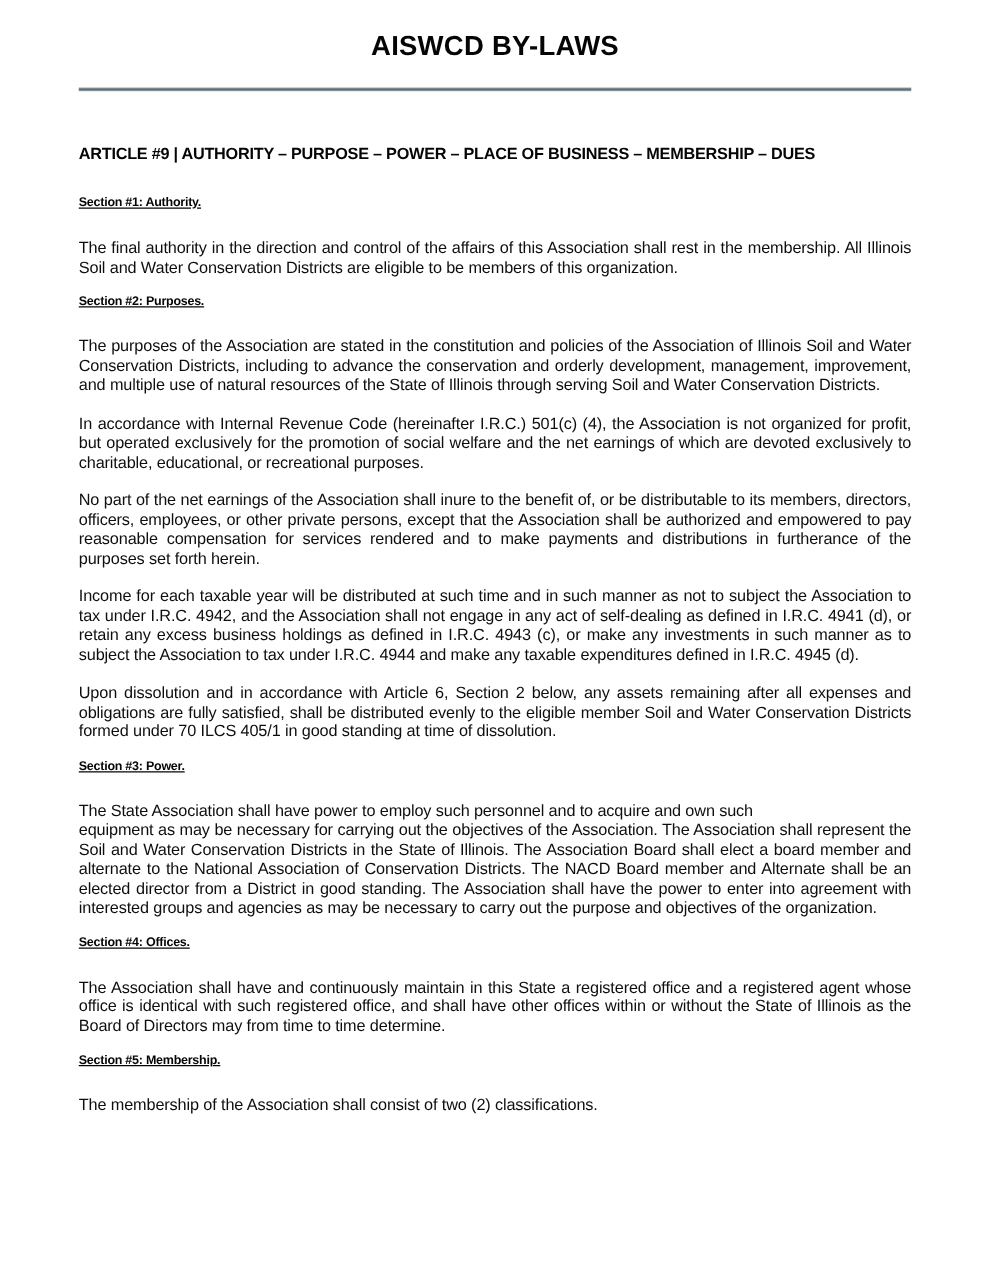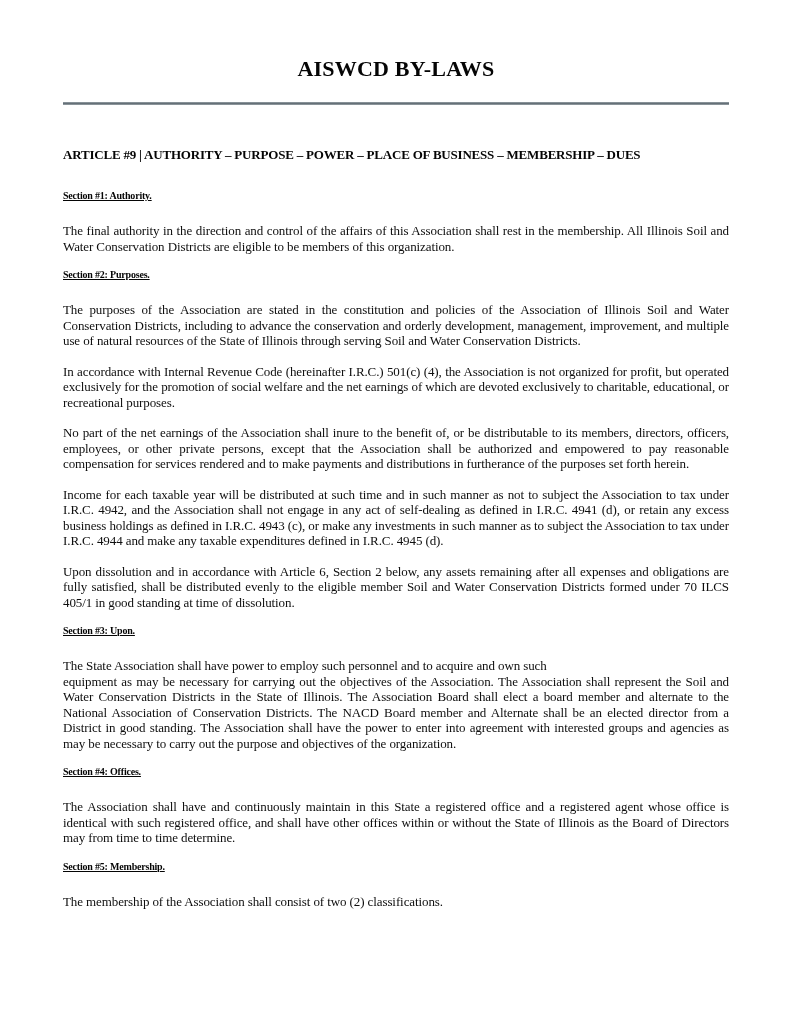--- a/index.html
+++ b/index.html
@@ -7,22 +7,22 @@
     padding: 0;
     background: #ffffff;
   }
   .page {
     position: relative;
     width: 791px;
     height: 1024px;
     margin: 0 auto;
     background: #ffffff;
     box-sizing: border-box;
-    padding: 56px 62px 0 63px;
-    font-family: Liberation Serif, serif;
+    padding: 24px 62px 0 63px;
+    font-family: Liberation Sans, sans-serif;
     color: #0e0e0e;
     overflow: hidden;
     border-radius: 20px;
   }
   .doc-title {
     margin: 0 0 20px 0;
     text-align: center;
     font-size: 22px;
     font-weight: bold;
     letter-spacing: 0.2px;
@@ -77,21 +77,21 @@
   <h3 class="section-heading">Section #1: Authority.</h3>
   <p class="para">The final authority in the direction and control of the affairs of this Association shall rest in the membership. All Illinois Soil and Water Conservation Districts are eligible to be members of this organization.</p>
 
   <h3 class="section-heading">Section #2: Purposes.</h3>
   <p class="para">The purposes of the Association are stated in the constitution and policies of the Association of Illinois Soil and Water Conservation Districts, including to advance the conservation and orderly development, management, improvement, and multiple use of natural resources of the State of Illinois through serving Soil and Water Conservation Districts.</p>
   <p class="para">In accordance with Internal Revenue Code (hereinafter I.R.C.) 501(c) (4), the Association is not organized for profit, but operated exclusively for the promotion of social welfare and the net earnings of which are devoted exclusively to charitable, educational, or recreational purposes.</p>
   <p class="para">No part of the net earnings of the Association shall inure to the benefit of, or be distributable to its members, directors, officers, employees, or other private persons, except that the Association shall be authorized and empowered to pay reasonable compensation for services rendered and to make payments and distributions in furtherance of the purposes set forth herein.</p>
   <p class="para">Income for each taxable year will be distributed at such time and in such manner as not to subject the Association to tax under I.R.C. 4942, and the Association shall not engage in any act of self-dealing as defined in I.R.C. 4941 (d), or retain any excess business holdings as defined in I.R.C. 4943 (c), or make any investments in such manner as to subject the Association to tax under I.R.C. 4944 and make any taxable expenditures defined in I.R.C. 4945 (d).</p>
   <p class="para">Upon dissolution and in accordance with Article 6, Section 2 below, any assets remaining after all expenses and obligations are fully satisfied, shall be distributed evenly to the eligible member Soil and Water Conservation Districts formed under 70 ILCS 405/1 in good standing at time of dissolution.</p>
 
-  <h3 class="section-heading">Section #3: Upon.</h3>
+  <h3 class="section-heading">Section #3: Power.</h3>
   <p class="para">The State Association shall have power to employ such personnel and to acquire and own such
 equipment as may be necessary for carrying out the objectives of the Association. The Association shall represent the Soil and Water Conservation Districts in the State of Illinois. The Association Board shall elect a board member and alternate to the National Association of Conservation Districts. The NACD Board member and Alternate shall be an elected director from a District in good standing. The Association shall have the power to enter into agreement with interested groups and agencies as may be necessary to carry out the purpose and objectives of the organization.</p>
 
   <h3 class="section-heading">Section #4: Offices.</h3>
   <p class="para">The Association shall have and continuously maintain in this State a registered office and a registered agent whose office is identical with such registered office, and shall have other offices within or without the State of Illinois as the Board of Directors may from time to time determine.</p>
 
   <h3 class="section-heading">Section #5: Membership.</h3>
   <p class="para last">The membership of the Association shall consist of two (2) classifications.</p>
 
 </div>

